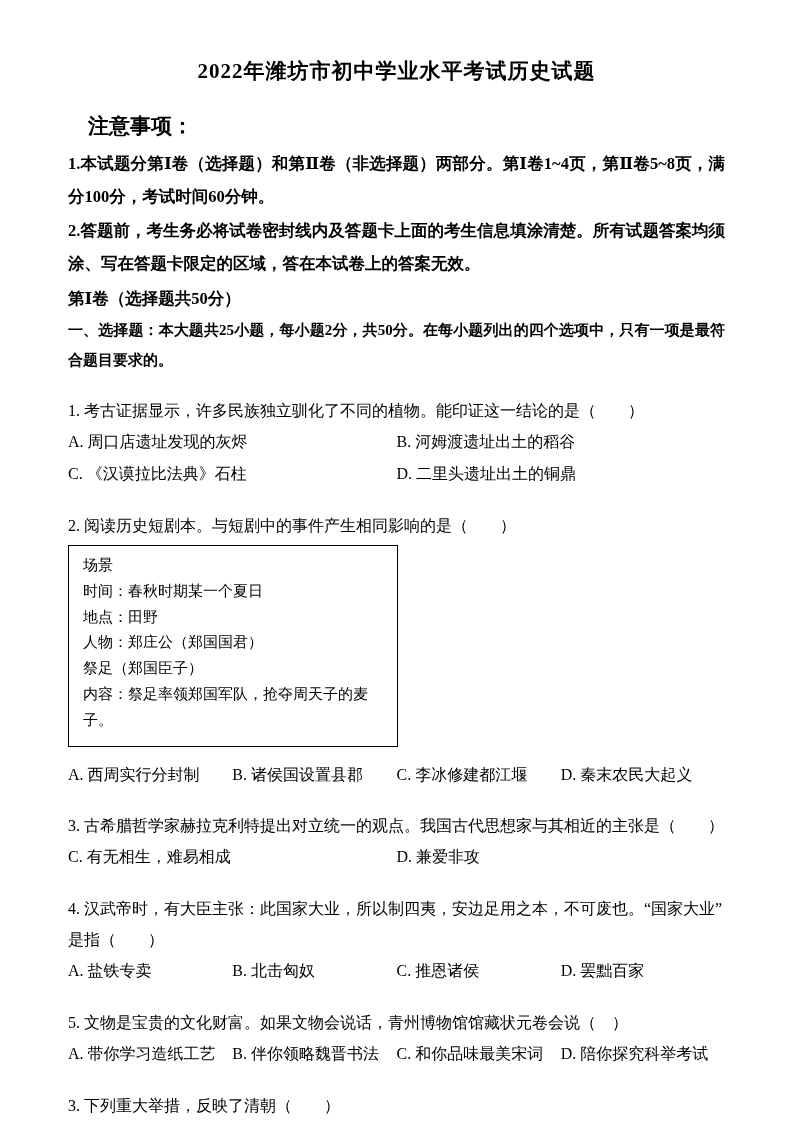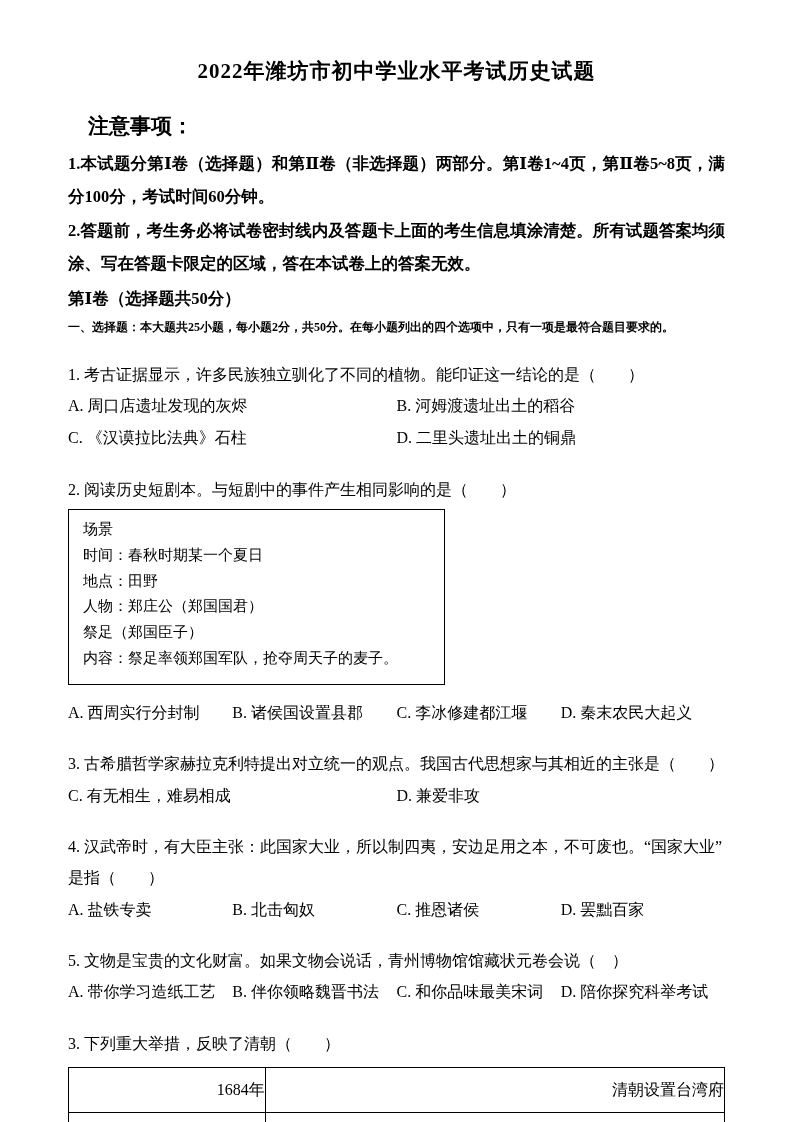--- a/index.html
+++ b/index.html
@@ -23,32 +23,32 @@
   .notice-heading { font-size:21px; font-weight:700; line-height:1.9;margin-left:20px; }
   .notice-item {
     font-size:16.5px; font-weight:700;
     line-height:2.02; text-align:justify;
   }
   .section-heading {
     font-size:16.5px; font-weight:700;
     text-align:left; line-height:2.0; margin-top:2px;
   }
   .instructions {
-    font-size:12px; font-weight:700;
+    font-size:15px; font-weight:700;
     line-height:2.0; text-align:justify;
   }
   .question { margin-top:20px; }
   .stem { font-size:16px; line-height:1.95; margin-top:5px; }
   .opts { display:flex; font-size:16px; line-height:1.98; }
   .opts.two  > .opt { width:50%; }
   .opts.four > .opt { width:25%; }
   .opt { white-space:nowrap; overflow:hidden; }
   .script-box {
     border:1px solid #000;
-    width:377px;
+    width:330px;
     margin:4px 0 12px 0;
     padding:7px 14px 12px 14px;
     font-size:15px; line-height:1.72;
   }
   table.timeline {
     border-collapse:collapse;
     width:100%;
     margin-top:8px;
   }
   table.timeline td {

